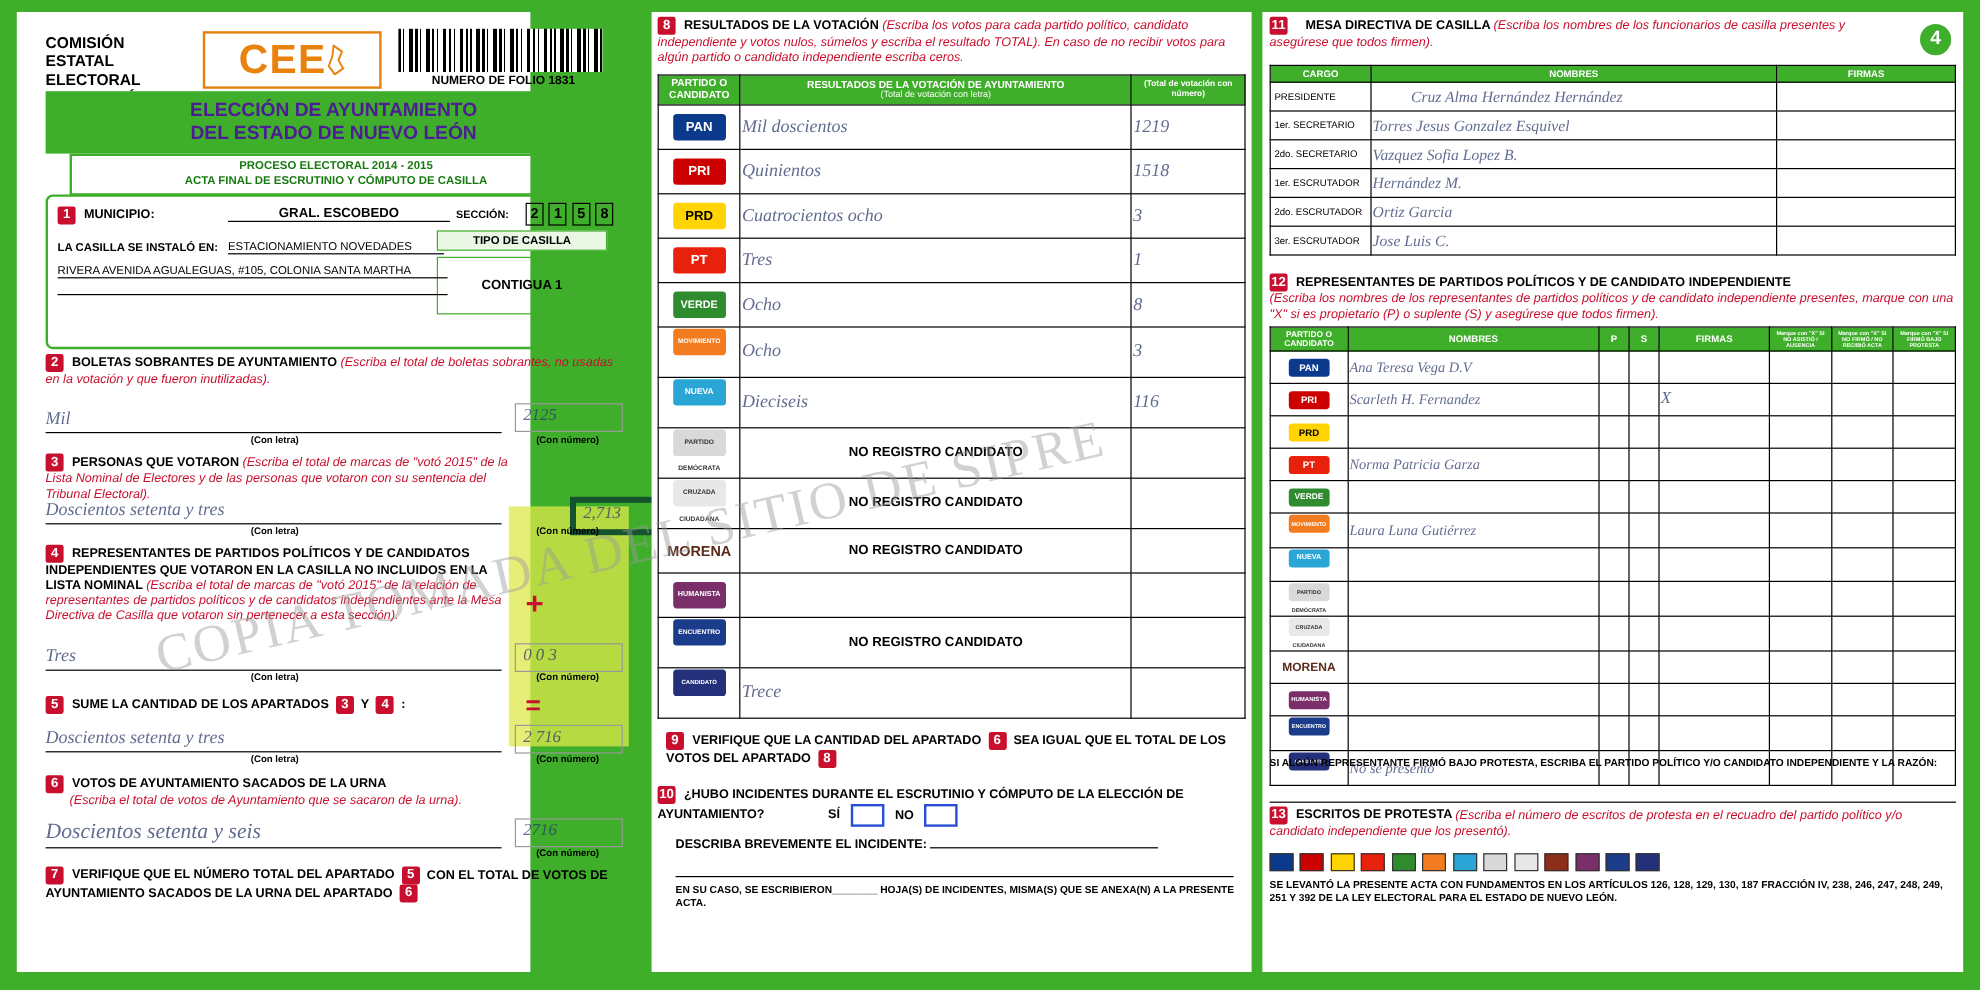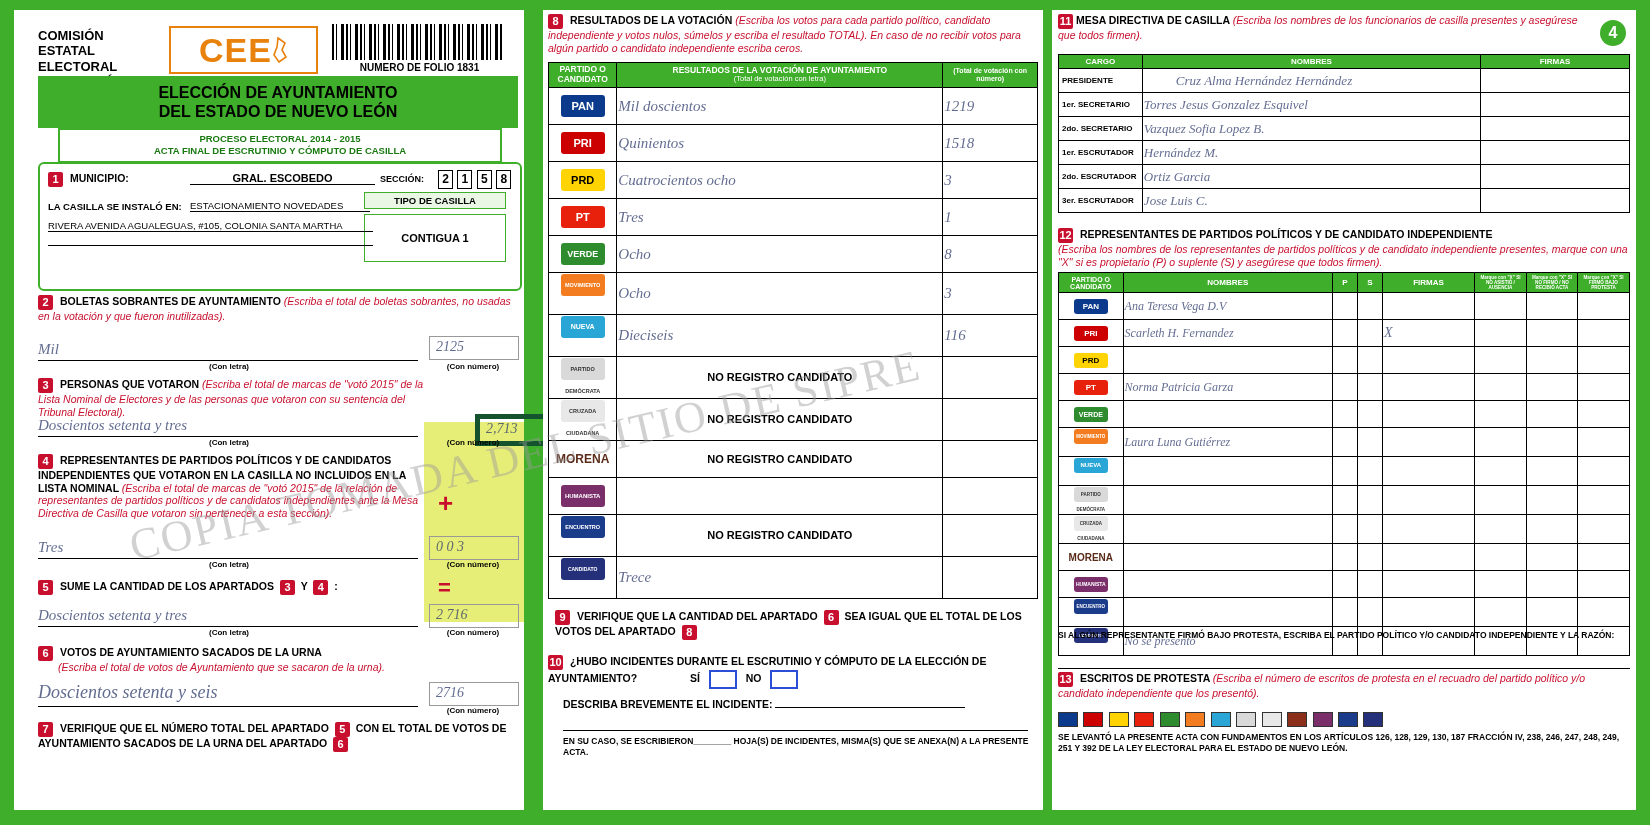--- a/index.html
+++ b/index.html
@@ -1,35 +1,35 @@
 <!DOCTYPE html>
 <html><head>
 <meta charset="utf-8">
 <style>
   html,body{margin:0;padding:0;background:#cfcfcf;}
   body{font-family:"Liberation Sans",sans-serif;}
   #sheet{position:relative;width:1650px;height:825px;background:#ffffff;overflow:hidden;}
   .greenframe{position:absolute;inset:0;background:#3fae2a;}
   .col{position:absolute;background:#ffffff;}
-  .colA{left:14px;top:10px;width:510px;height:800px;}
+  .colA{left:14px;top:10px;width:428px;height:800px;}
   .colB{left:543px;top:10px;width:500px;height:800px;}
   .colC{left:1052px;top:10px;width:584px;height:800px;}
   .numbox{display:inline-block;background:#c8102e;color:#fff;font-weight:bold;font-size:11px;width:15px;height:15px;line-height:15px;text-align:center;border-radius:2px;vertical-align:middle;}
   .sec{font-size:10.5px;font-weight:bold;color:#000;line-height:1.2;}
   .it{font-style:italic;font-weight:normal;color:#c8102e;}
   .hand{font-family:"Liberation Serif",serif;color:#2d3a6b;font-style:italic;opacity:.75;font-size:15px;white-space:nowrap;}
   .lbl-con{font-size:8px;font-weight:bold;text-align:center;}
 
   
   .cee-logo{position:absolute;left:155px;top:16px;width:145px;height:44px;border:2px solid #e8820c;background:#fff;display:flex;align-items:center;justify-content:center;}
   .cee-text{font-size:34px;font-weight:bold;color:#e8820c;letter-spacing:1px;}
   .comision{position:absolute;left:24px;top:18px;width:125px;font-size:13px;font-weight:bold;line-height:1.18;}
   .barcode{position:absolute;left:318px;top:14px;width:170px;height:36px;background:repeating-linear-gradient(90deg,#000 0 2px,#fff 2px 4px,#000 4px 5px,#fff 5px 9px,#000 9px 12px,#fff 12px 14px);}
   .folio{position:absolute;left:318px;top:52px;width:175px;font-size:10px;font-weight:bold;text-align:center;}
-  .greenband{position:absolute;left:24px;top:66px;width:480px;background:#3fae2a;color:#000000;text-align:center;padding:7px 0;font-size:16px;font-weight:bold;line-height:1.2;}
+  .greenband{position:absolute;left:24px;top:66px;width:480px;background:#3fae2a;color:#4c1d95;text-align:center;padding:7px 0;font-size:16px;font-weight:bold;line-height:1.2;}
   .greenband2{position:absolute;left:44px;top:118px;width:440px;border:2px solid #3fae2a;color:#1a7a12;text-align:center;padding:3px 0;font-size:9.5px;font-weight:bold;line-height:1.3;}
 
   .boxmuni{position:absolute;left:24px;top:152px;width:480px;height:125px;border:2px solid #3fae2a;border-radius:6px;}
   .seccbox{border:1px solid #000;display:inline-block;width:13px;height:17px;text-align:center;font-size:12px;font-weight:bold;line-height:17px;}
   .tipocasilla{position:absolute;right:14px;top:28px;width:140px;border:1px solid #3fae2a;background:#eaf7e5;text-align:center;font-size:9.5px;font-weight:bold;padding:2px 0;}
   .contigua{position:absolute;right:14px;top:50px;width:140px;height:46px;border:1px solid #3fae2a;display:flex;align-items:center;justify-content:center;font-size:11px;font-weight:bold;}
 
   .yellowhl{position:absolute;background:#dfe84a;opacity:.75;}
 
   
@@ -41,21 +41,21 @@
   .num-cell{width:85px;}
   .noreg{font-size:11px;font-weight:bold;text-align:center;}
   .plogo{display:inline-block;width:44px;height:22px;border-radius:3px;color:#fff;font-size:11px;font-weight:bold;line-height:22px;text-align:center;}
   .totalrow td{background:#3fae2a;color:#fff;font-weight:bold;font-size:12px;height:28px;}
   .votosnulos{font-size:10px;font-weight:bold;}
 
   
   .ctable{border-collapse:collapse;width:100%;}
   .ctable td,.ctable th{border:1px solid #000;font-size:8px;}
   .chdr{background:#3fae2a;color:#fff;font-weight:bold;text-align:center;font-size:8.5px;padding:2px;}
-  .cargo{width:78px;font-size:8.5px;font-weight:bold;padding:2px 3px;height:19px;}
+  .cargo{width:78px;font-size:8.5px;font-weight:normal;padding:2px 3px;height:19px;}
   .badge4{position:absolute;right:10px;top:10px;width:26px;height:26px;border-radius:50%;background:#3fae2a;color:#fff;font-weight:bold;font-size:16px;display:flex;align-items:center;justify-content:center;}
 
   .wm{position:absolute;left:120px;top:430px;font-size:44px;color:#9a9a9a;opacity:.45;transform:rotate(-13deg);font-family:"Liberation Serif",serif;letter-spacing:2px;white-space:nowrap;pointer-events:none;}
   .footer{position:absolute;left:540px;bottom:2px;width:520px;text-align:center;color:#fff;font-size:13px;font-weight:bold;}
   .smallnote{font-size:8.5px;font-weight:bold;line-height:1.25;}
   .chip{display:inline-block;width:18px;height:13px;border:1px solid #333;margin-right:1px;vertical-align:middle;}
 </style>
 </head>
 <body>
 
@@ -296,21 +296,21 @@
     <div style="position:absolute;left:20px;top:706px;width:465px;border-bottom:1px solid #000;height:14px;"></div>
 
     <div style="position:absolute;left:20px;top:726px;width:470px;" class="smallnote">EN SU CASO, SE ESCRIBIERON________ HOJA(S) DE INCIDENTES, MISMA(S) QUE SE ANEXA(N) A LA PRESENTE ACTA.</div>
   </div>
 
   <div class="col colC">
     <div class="badge4">4</div>
 
     <div style="position:absolute;left:6px;top:4px;width:530px;" class="sec">
       <span class="numbox">11</span>
-      <span style="margin-left:0;">MESA DIRECTIVA DE CASILLA</span>
+      <span style="margin-left:12px;">MESA DIRECTIVA DE CASILLA</span>
       <span class="it">(Escriba los nombres de los funcionarios de casilla presentes y asegúrese que todos firmen).</span>
     </div>
 
     <table class="ctable" style="position:absolute;left:6px;top:44px;width:572px;">
       <tbody>
           <tr>
         <th class="chdr" style="width:78px;">CARGO</th>
         <th class="chdr" style="width:340px;">NOMBRES</th>
         <th class="chdr" style="width:150px;">FIRMAS</th>
       </tr>

